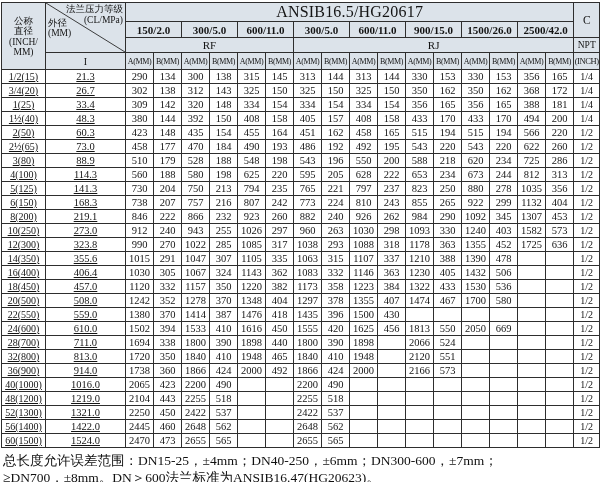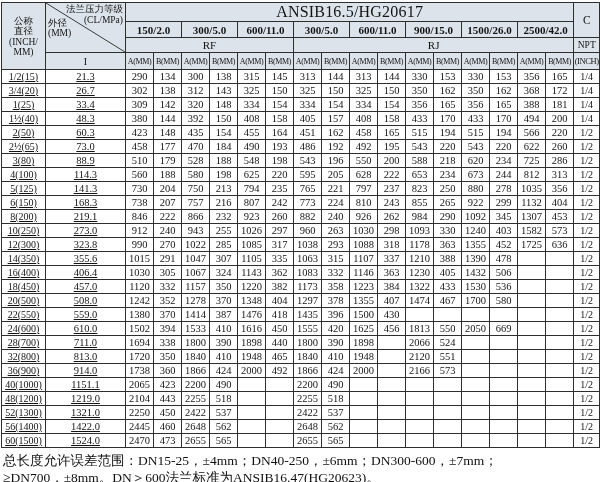--- a/index.html
+++ b/index.html
@@ -593,21 +593,21 @@
           <td class="val">2166</td>
           <td class="val">573</td>
           <td class="val"></td>
           <td class="val"></td>
           <td class="val"></td>
           <td class="val"></td>
           <td class="npt">1/2</td>
         </tr>
         <tr>
           <td class="lab">40(1000)</td>
-          <td class="od">1151.1</td>
+          <td class="od">1016.0</td>
           <td class="val">2065</td>
           <td class="val">423</td>
           <td class="val">2200</td>
           <td class="val">490</td>
           <td class="val"></td>
           <td class="val"></td>
           <td class="val">2200</td>
           <td class="val">490</td>
           <td class="val"></td>
           <td class="val"></td>

